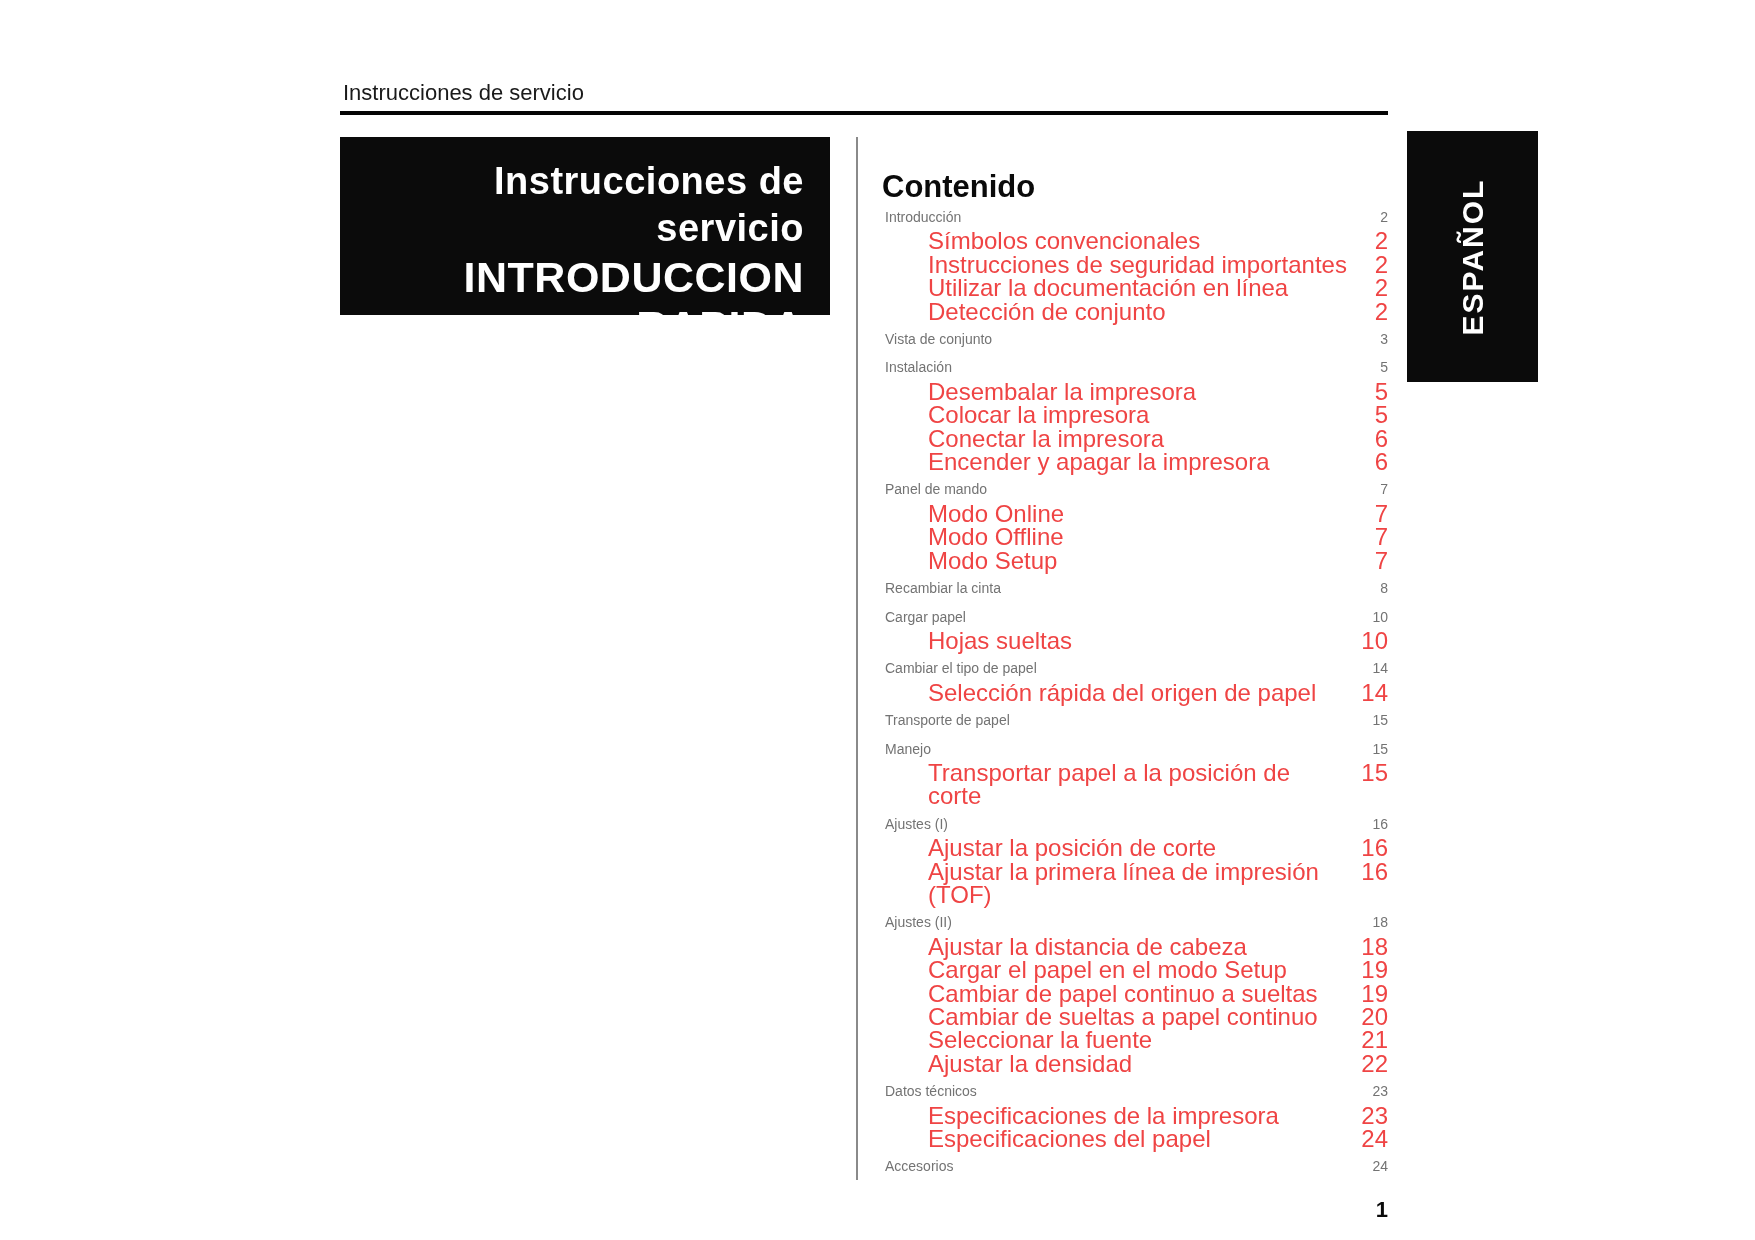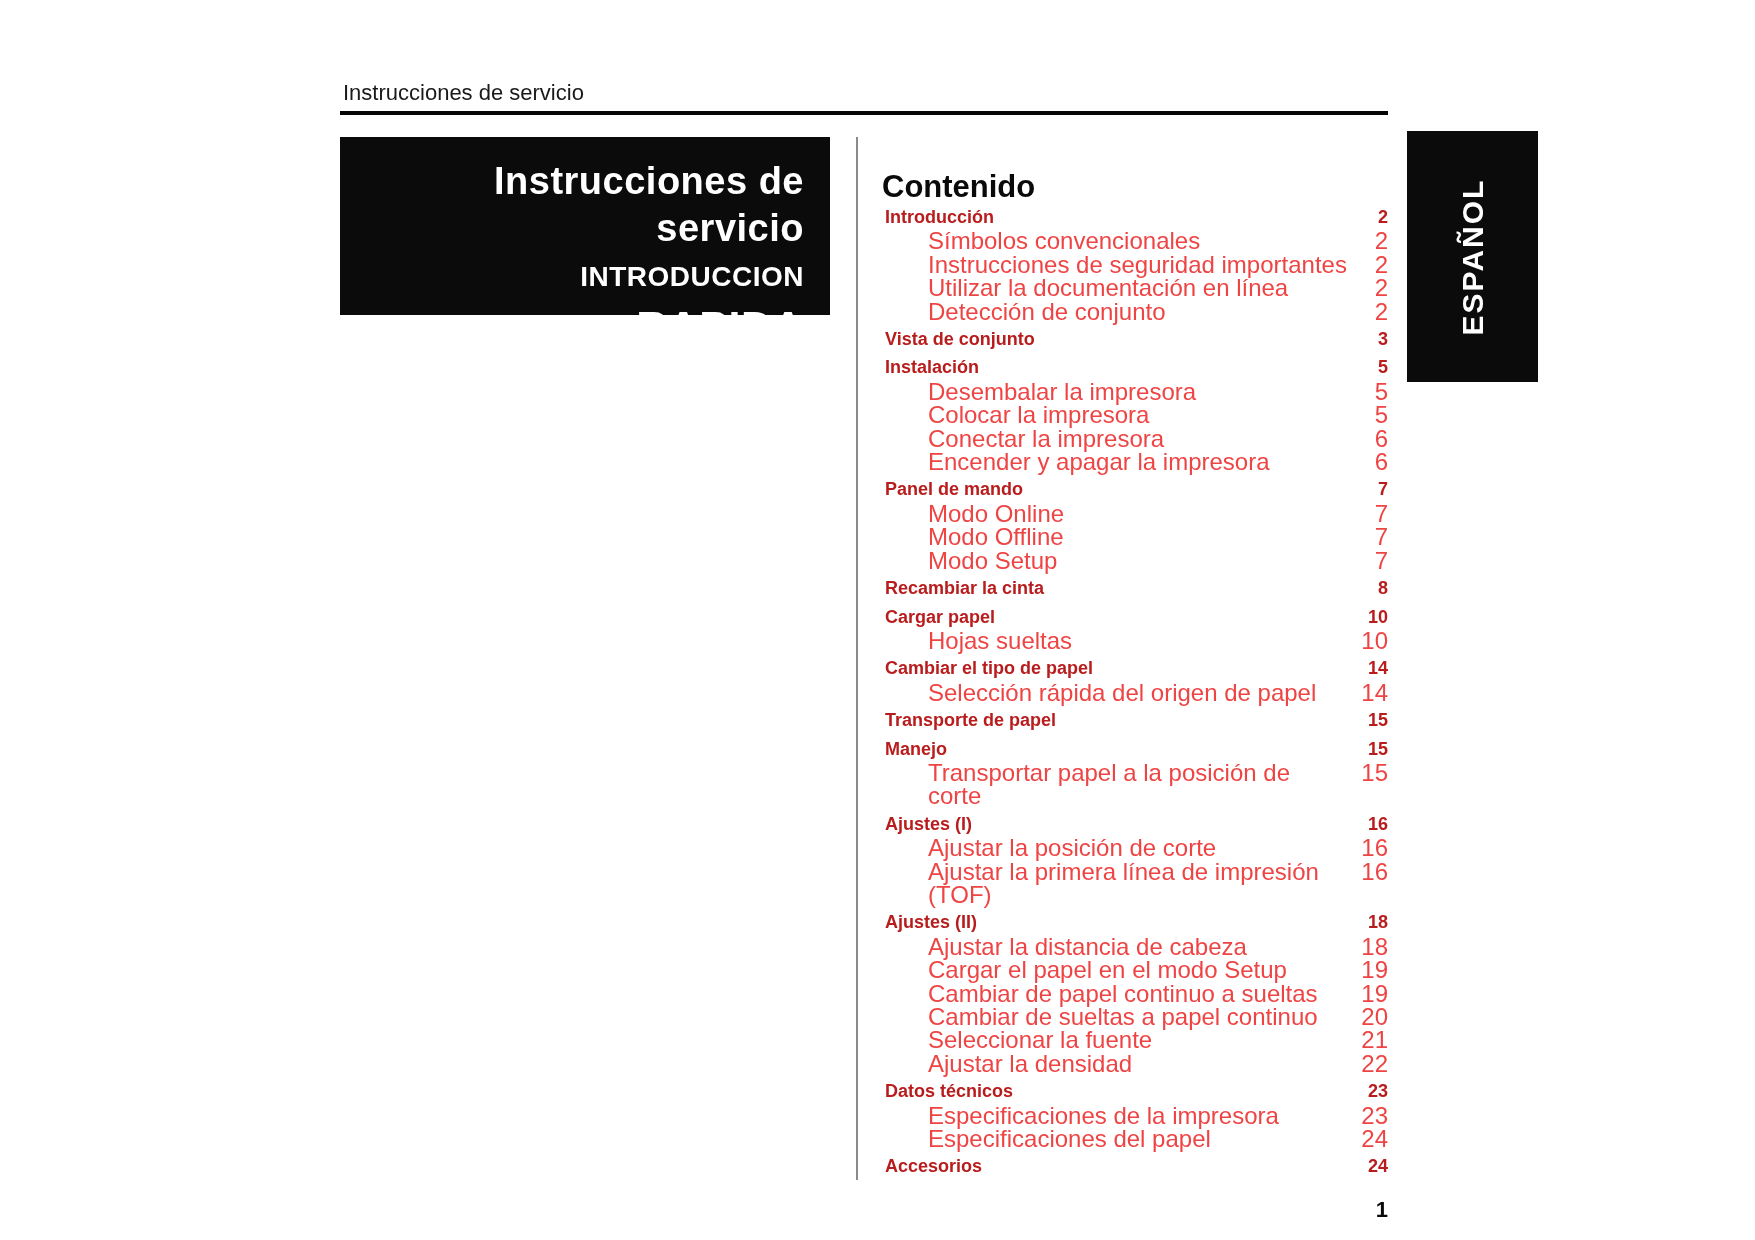--- a/index.html
+++ b/index.html
@@ -25,21 +25,21 @@
   
   .title-box{
     position:absolute;left:340px;top:137px;
     width:490px;height:178px;
     background:#0b0b0b;color:#ffffff;
     box-sizing:border-box;
     text-align:right;
     padding:21px 26px 0 20px;
   }
   .title-box .t1{font-size:38px;font-weight:700;line-height:47px;letter-spacing:.5px;}
-  .title-box .t2{font-size:28px;font-weight:700;line-height:50px;letter-spacing:.5px;}
+  .title-box .t2{font-size:43px;font-weight:700;line-height:50px;letter-spacing:.5px;}
   .title-box .t3{font-size:43px;font-weight:700;line-height:48px;letter-spacing:.5px;text-decoration:underline;}
 
   
   .divider{
     position:absolute;left:856px;top:137px;
     width:2px;height:1043px;background:#8a8a8a;
   }
 
   
   .contents-heading{
@@ -47,21 +47,21 @@
     font-size:31px;font-weight:700;line-height:36px;color:#0a0a0a;margin-top:36px;
   }
   .toc{
     position:absolute;left:885px;top:206px;
     width:503px;
   }
   .toc-row{
     display:flex;justify-content:space-between;align-items:baseline;
     font-size:24px;line-height:23.4px;color:#ef4444;
   }
-  .toc-row.bold{font-weight:700;font-size:18px;margin-top:5px;color:#b91c1c;}
+  .toc-row.bold{font-weight:400;font-size:14px;margin-top:5px;color:#737373;}
   .toc-row.bold:first-child{margin-top:0;}
   .toc-row.sub .toc-title{padding-left:43px;}
   .toc-page{padding-left:12px;}
 
   
   .lang-tab{
     position:absolute;left:1407px;top:131px;
     width:131px;height:251px;background:#0b0b0b;
   }
   .lang-tab .lang-text{

